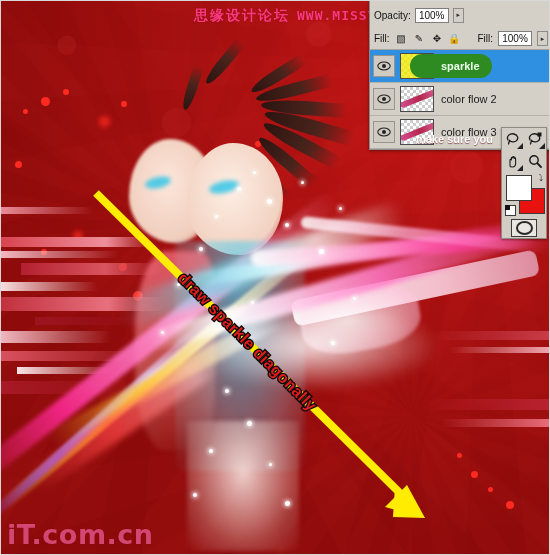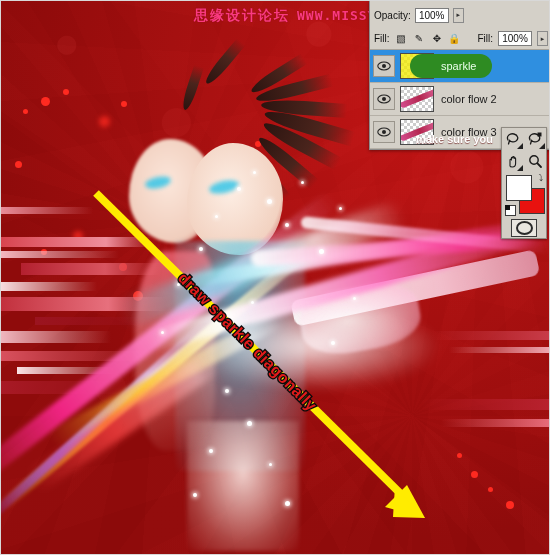--- a/index.html
+++ b/index.html
@@ -114,21 +114,21 @@
       linear-gradient(45deg,#cdcdcd 25%,transparent 25%,transparent 75%,#cdcdcd 75%);
     background-size:6px 6px;background-position:0 0,3px 3px;background-color:#fff;
   }
   .thumb-yellow{position:absolute;inset:0;background:#f2ea00;opacity:.78;}
   .thumb-flow{
     position:absolute;left:-2px;top:8px;width:42px;height:6px;
     background:linear-gradient(90deg,#d44d8e,#b3264f,#e06aa0);
     transform:rotate(-22deg);border-radius:4px;
   }
   .lname{font-size:11px;color:#1a1a1a;position:relative;z-index:2;padding-left:2px;}
-  .layer.selected .lname{color:#eaffea;font-weight:normal;text-align:center;}
+  .layer.selected .lname{color:#eaffea;font-weight:bold;text-align:center;}
   .green-pill{
     position:absolute;left:40px;top:4px;width:82px;height:24px;border-radius:14px;
     background:#2e8b22;z-index:1;
   }
   .scroll{
     position:absolute;right:0;top:0;width:13px;bottom:0;background:#efefef;border-left:1px solid #a9a49b;
   }
   .scroll-up{width:100%;height:13px;display:flex;align-items:center;justify-content:center;font-size:7px;color:#444;}
   
   .instructions{
@@ -267,20 +267,21 @@
     <polygon points="424,517 392,516 394,486" fill="#ffec00"></polygon>
   </svg>
 
   <div class="diag-caption">
     <span>draw sparkle diagonally</span>
   </div>
 
   <div class="wm-top">
     <span class="cn">思缘设计论坛</span><span>WWW.MISSYUAN.COM</span>
   </div>
+  <div class="wm-bottom">iT.com.cn</div>
 
   <div id="layers-panel">
 
     <div class="blend-row">
       <span class="lbl">Opacity:</span>
       <div class="numbox">100%</div>
       <div class="stepbtn">▸</div>
     </div>
 
     <div class="lock-row">

